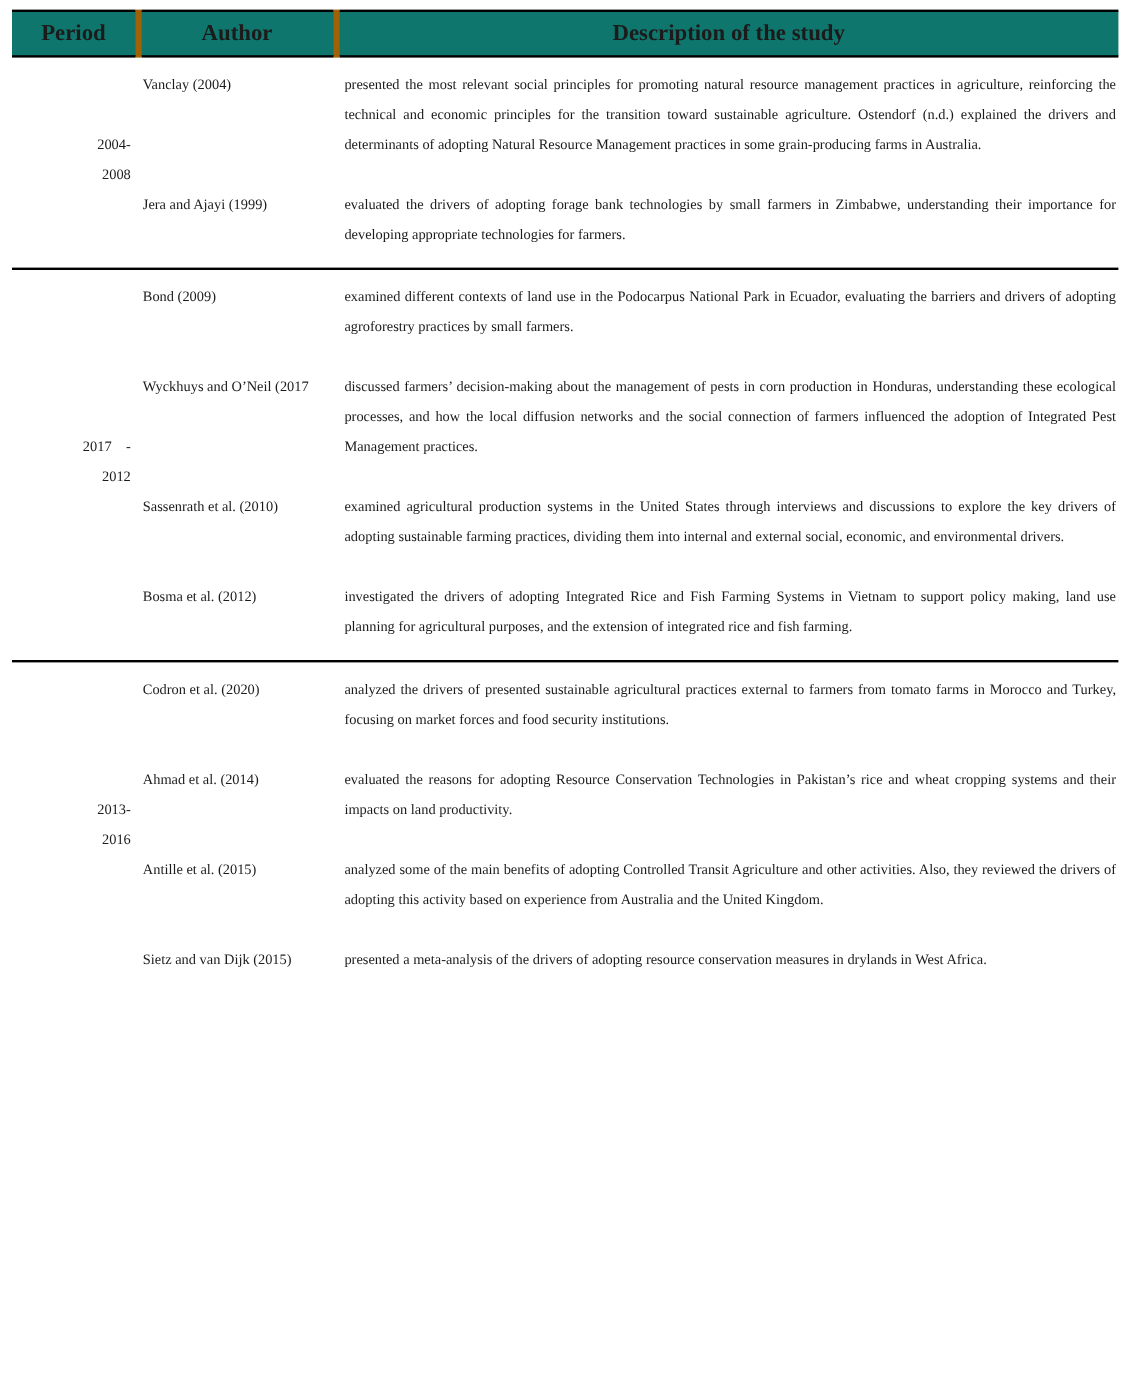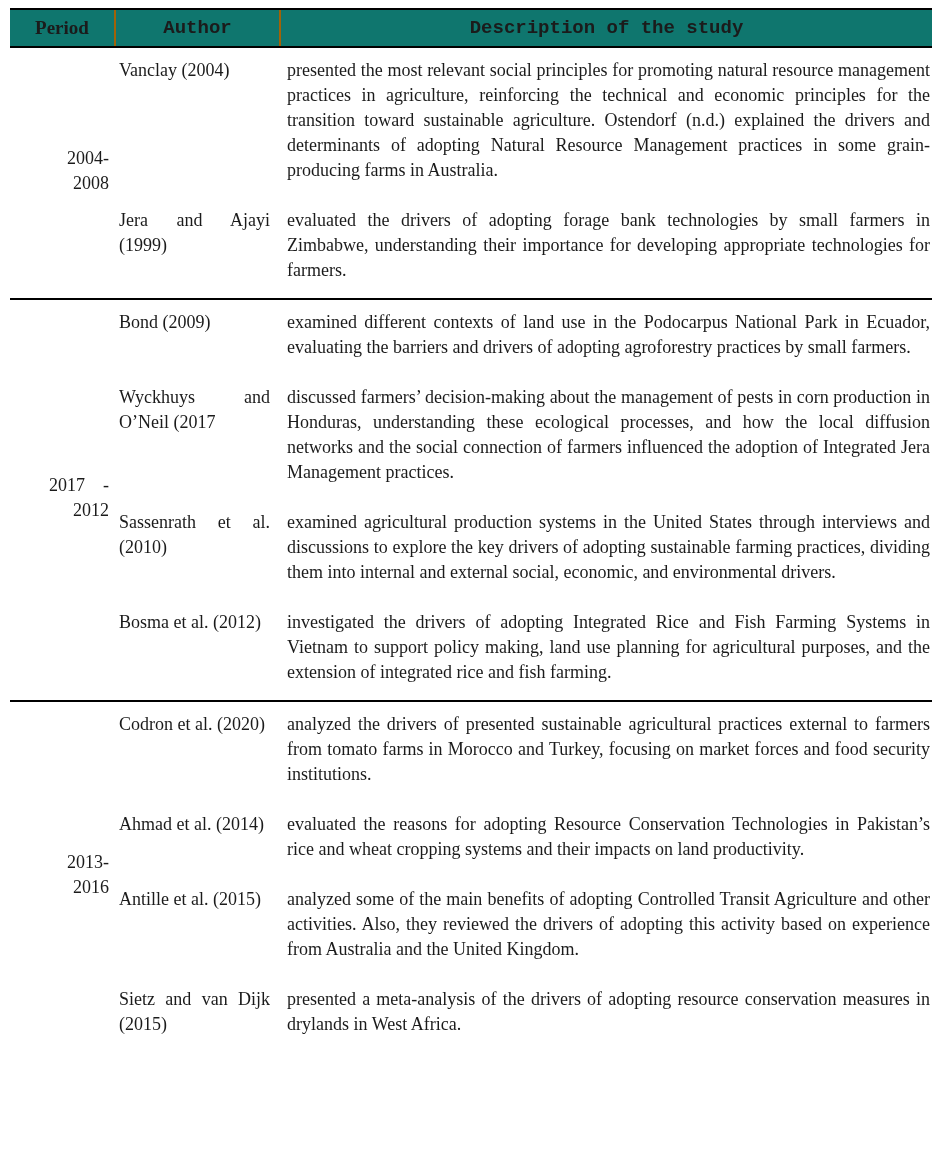--- a/index.html
+++ b/index.html
@@ -27,27 +27,27 @@
   thead th {
     background: #0f766e;
     border-top: 2px solid #000;
     border-bottom: 2px solid #000;
     font-weight: bold;
     font-size: 19px;
     text-align: center;
     padding: 7px 4px;
     vertical-align: middle;
   }
-  thead th + th { border-left: 2px solid #a16207; font-family: Liberation Mono, monospace; }
+  thead th + th { border-left: 5px solid #a16207; }
   
   tbody.section { border-top: 2px solid #000; }
   
   td {
     vertical-align: top;
-    font-size: 18px;
+    font-size: 12px;
     line-height: 25px;
     padding: 10px 0 15px 0;
   }
   col.c-period { width: 105px; }
   col.c-author { width: 165px; }
   col.c-desc   { width: 652px; }
   td.period {
     vertical-align: middle;
     white-space: pre-wrap;
     text-align: right;
@@ -97,21 +97,21 @@
       </tbody>
       <tbody class="section">
         <tr>
           <td class="period" rowspan="4">2017    -
 2012</td>
           <td class="author">Bond (2009)</td>
           <td class="desc">examined different contexts of land use in the Podocarpus National Park in Ecuador, evaluating the barriers and drivers of adopting agroforestry practices by small farmers.</td>
         </tr>
         <tr>
           <td class="author">Wyckhuys and O’Neil (2017</td>
-          <td class="desc">discussed farmers’ decision-making about the management of pests in corn production in Honduras, understanding these ecological processes, and how the local diffusion networks and the social connection of farmers influenced the adoption of Integrated Jera Management practices.</td>
+          <td class="desc">discussed farmers’ decision-making about the management of pests in corn production in Honduras, understanding these ecological processes, and how the local diffusion networks and the social connection of farmers influenced the adoption of Integrated Pest Management practices.</td>
         </tr>
         <tr>
           <td class="author">Sassenrath et al. (2010)</td>
           <td class="desc">examined agricultural production systems in the United States through interviews and discussions to explore the key drivers of adopting sustainable farming practices, dividing them into internal and external social, economic, and environmental drivers.</td>
         </tr>
         <tr>
           <td class="author">Bosma et al. (2012)</td>
           <td class="desc">investigated the drivers of adopting Integrated Rice and Fish Farming Systems in Vietnam to support policy making, land use planning for agricultural purposes, and the extension of integrated rice and fish farming.</td>
         </tr>
       </tbody>

